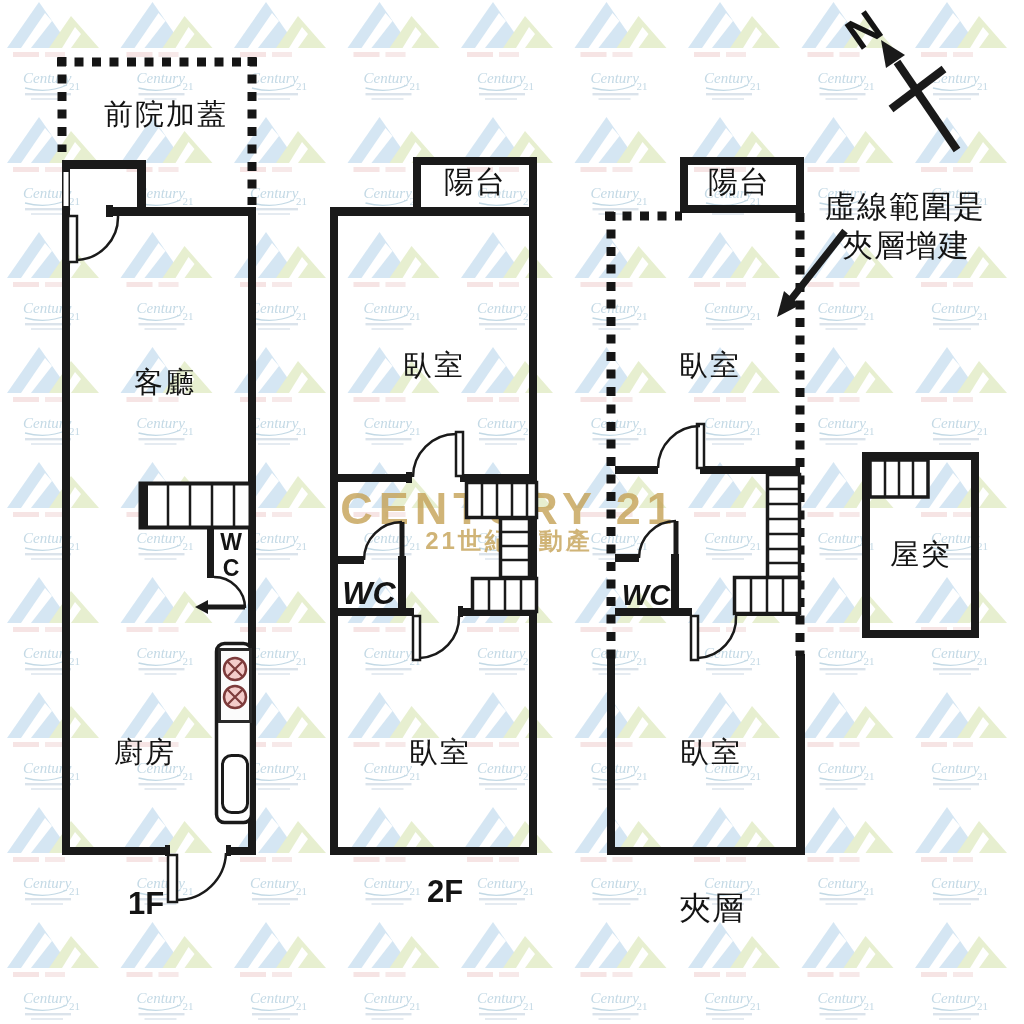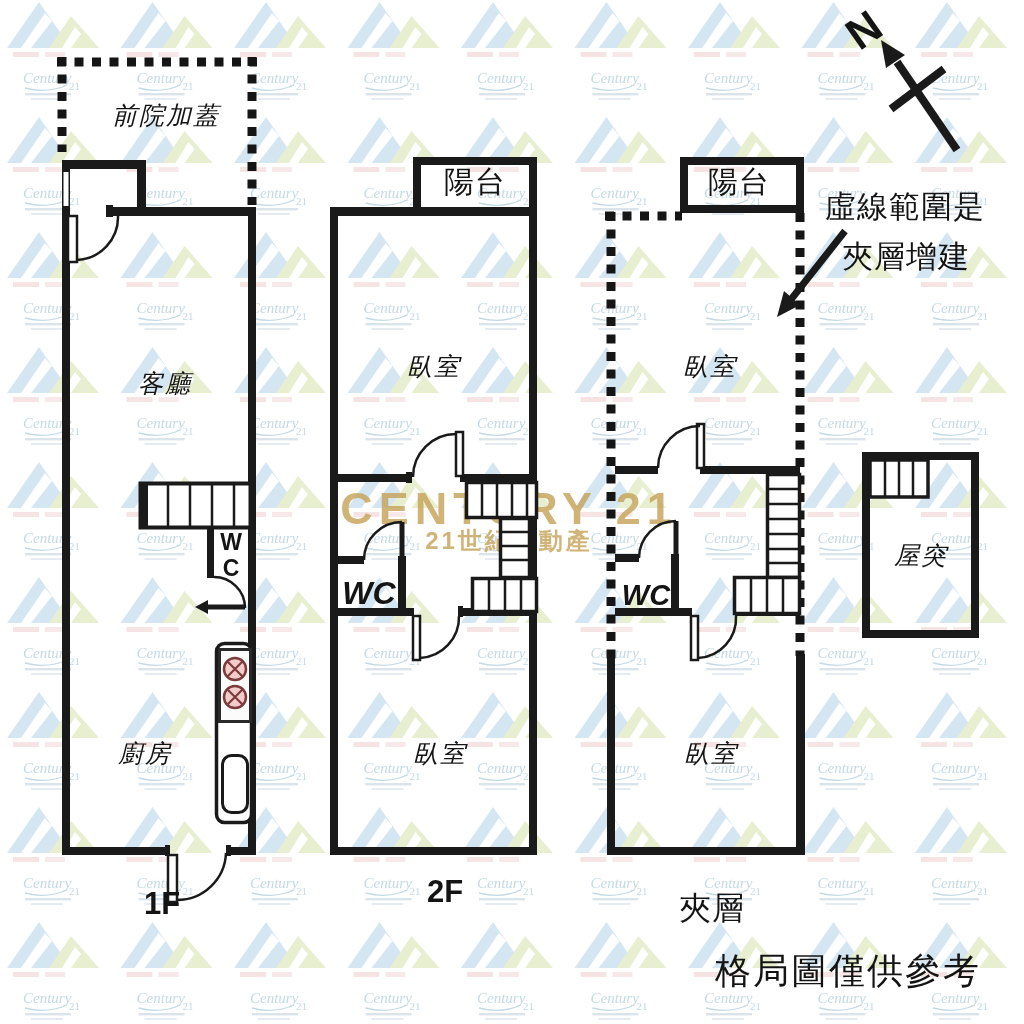--- a/index.html
+++ b/index.html
@@ -2,21 +2,21 @@
 <html><head>
 <meta charset="utf-8">
 <style>
   html,body{margin:0;padding:0;background:#ffffff;}
   .canvas{
     position:relative;width:1024px;height:1024px;background:#ffffff;overflow:hidden;
     font-family:"Liberation Serif","DejaVu Serif",serif;color:#111;
   }
   svg{position:absolute;left:0;top:0;}
   .lbl{position:absolute;transform:translate(-50%,-50%);white-space:nowrap;color:#141414;}
-  .cjk{font-size:25px;letter-spacing:2px;font-style:italic;}
+  .cjk{font-size:29px;letter-spacing:2px;}
   .cjk-sm{font-size:30px;letter-spacing:1px;}
   .floor{font-family:"Liberation Sans","DejaVu Sans",sans-serif;font-weight:bold;font-size:31px;}
   .floor-cjk{font-size:32px;letter-spacing:1px;}
   .wc{font-family:"Liberation Sans","DejaVu Sans",sans-serif;font-weight:bold;font-size:32px;font-style:italic;}
   .wc-sm{font-size:29px;}
   .wc-vert{font-family:"Liberation Sans","DejaVu Sans",sans-serif;font-weight:bold;font-size:23px;
     line-height:26px;white-space:pre-line;text-align:center;}
   .note{font-size:31px;letter-spacing:1px;}
   .footer{font-size:36px;letter-spacing:2px;}
   .nmark{font-family:"Liberation Sans","DejaVu Sans",sans-serif;font-weight:bold;font-size:44px;
@@ -1680,33 +1680,32 @@
     </g>
   </svg>
 
   <div class="lbl nmark" style="left:864px;top:30px;">N</div>
 
   <div class="lbl cjk" style="left:166px;top:115px;">前院加蓋</div>
   <div class="lbl cjk" style="left:165px;top:383px;">客廳</div>
   <div class="lbl wc-vert" style="left:231px;top:555px;">W
 C</div>
   <div class="lbl cjk" style="left:145px;top:753px;">廚房</div>
-  <div class="lbl floor" style="left:146px;top:904px;margin-left:16px;">1F</div>
+  <div class="lbl floor" style="left:146px;top:904px;">1F</div>
 
   <div class="lbl cjk-sm" style="left:475px;top:182px;">陽台</div>
   <div class="lbl cjk" style="left:434px;top:366px;">臥室</div>
   <div class="lbl wc" style="left:369px;top:593px;">WC</div>
   <div class="lbl cjk" style="left:440px;top:753px;">臥室</div>
   <div class="lbl floor" style="left:445px;top:892px;">2F</div>
 
   <div class="lbl cjk-sm" style="left:739px;top:182px;">陽台</div>
   <div class="lbl cjk" style="left:710px;top:366px;">臥室</div>
   <div class="lbl wc wc-sm" style="left:646px;top:595px;">WC</div>
   <div class="lbl cjk" style="left:711px;top:753px;">臥室</div>
   <div class="lbl floor-cjk" style="left:712px;top:909px;">夾層</div>
 
   <div class="lbl cjk" style="left:921px;top:555px;text-align:center;">屋突</div>
 
   <div class="lbl note" style="left:905px;top:207px;">虛線範圍是</div>
-  <div class="lbl note" style="left:906px;top:257px;">夾層增建</div>
+  <div class="lbl note" style="left:906px;top:246px;">夾層增建</div>
 
-  <div class="lbl footer" style="left:848px;top:971px;">格局圖僅供參考</div>
 </div>
 
 </body></html>

